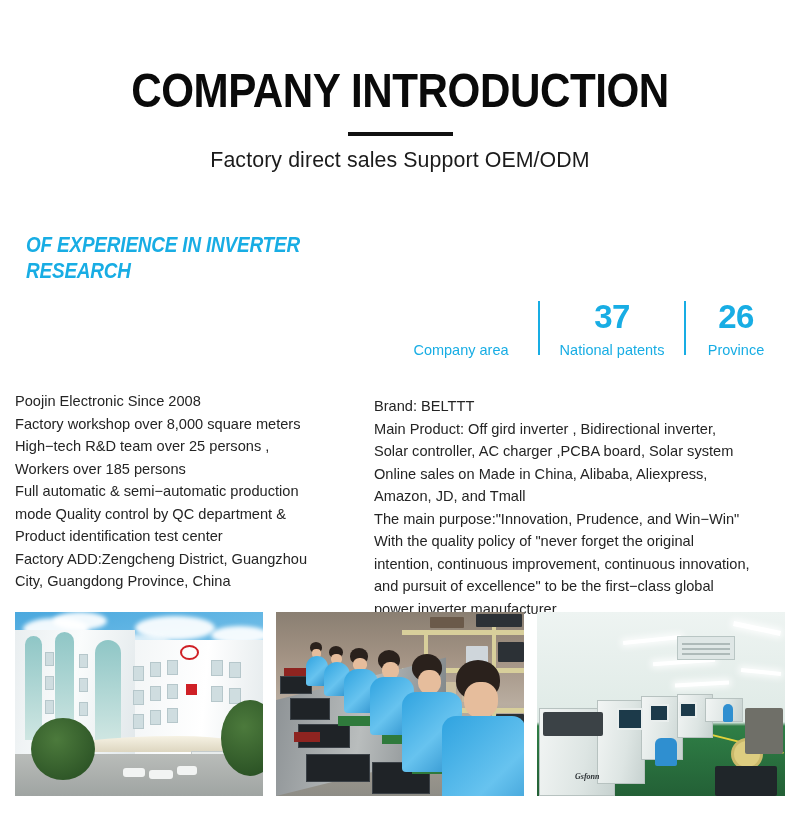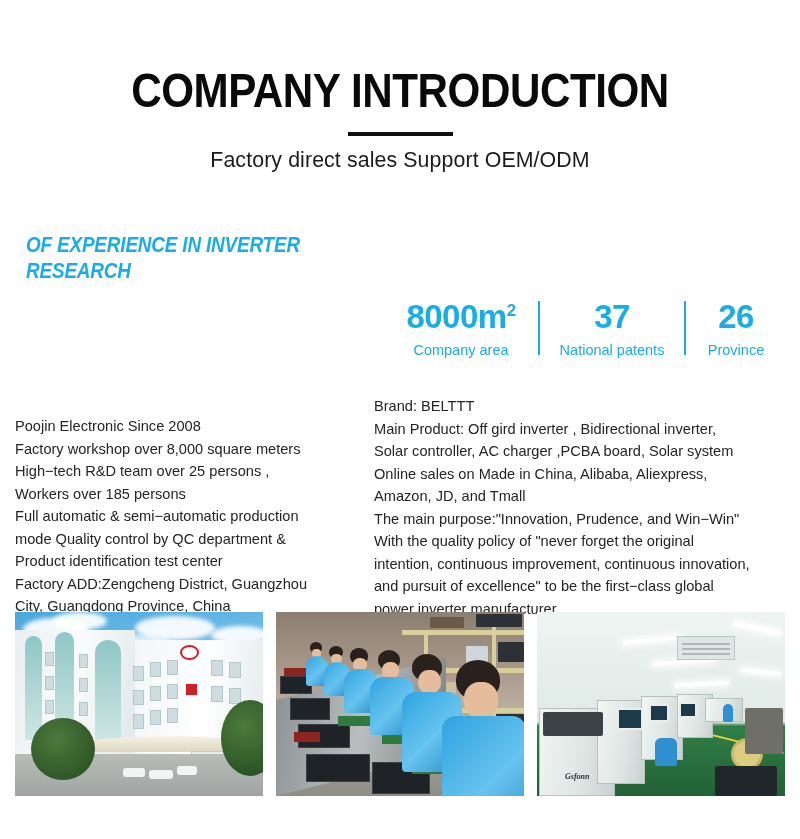--- a/index.html
+++ b/index.html
@@ -106,21 +106,21 @@
   }
 
   
   .col{
     position:absolute;
     font-size:14.6px;
     color:#242424;
     line-height:22.5px;
     white-space:pre-line;
   }
-  .col-left{left:15px;top:415px;width:352px;}
+  .col-left{left:15px;top:390px;width:352px;}
   .col-right{left:374px;top:395px;width:414px;}
 
   
   .photos{position:absolute;left:15px;top:612px;width:770px;height:184px;display:flex;gap:13px;}
   .photo{width:248px;height:184px;position:relative;overflow:hidden;background:#dfe5e8;}
 
   
   .p1-sky{position:absolute;inset:0;background:linear-gradient(170deg,#4aa8de 0%,#7cc4ea 38%,#a8d8f2 62%,#cfe8f6 100%);}
   .p1-cloud{position:absolute;background:rgba(255,255,255,.92);border-radius:50%;filter:blur(2px);}
   .p1-bldgL{position:absolute;left:0;top:18px;width:120px;height:166px;background:linear-gradient(100deg,#e9eef0,#fafcfc 45%,#dfe6e9);}
@@ -153,42 +153,41 @@
   .p3-bg{position:absolute;inset:0;background:linear-gradient(180deg,#e9f1ef 0%,#e2ebe8 44%,#cfe0d8 60%,#2f7a43 62%,#2a6e3c 100%);}
   .p3-ceil{position:absolute;left:0;top:0;width:100%;height:60%;background:linear-gradient(180deg,#eef4f2,#dfeae6);}
   .p3-lamp{position:absolute;background:#ffffff;box-shadow:0 0 7px 2px rgba(255,255,255,.9);}
   .p3-ac{position:absolute;background:#dfe7e6;border:1px solid #b9c6c4;}
   .p3-ac i{position:absolute;left:4px;right:4px;height:2px;background:#aebab9;}
   .p3-floor{position:absolute;left:0;bottom:0;width:100%;height:38%;background:linear-gradient(180deg,#2f7f46,#236036);}
   .p3-stripe{position:absolute;height:2px;background:#e3d23b;}
   .p3-mach{position:absolute;background:linear-gradient(100deg,#f2f5f4,#dde5e3 60%,#c7d2d0);border:1px solid #b7c2c0;}
   .p3-screen{position:absolute;background:#1c3a4a;border:2px solid #e9eeed;}
   .p3-dark{position:absolute;background:#20262a;border-radius:2px;}
-  .p3-brand{position:absolute;color:#2a2f33;font-size:8px;font-style:italic;font-weight:bold;font-family:"Liberation Serif",serif;}
+  .p3-brand{position:absolute;color:#2a2f33;font-size:8px;font-style:italic;font-weight:bold;font-family:"Liberation Serif",serif;margin-left:10px;}
   .p3-reel{position:absolute;border:3px solid #c9b86a;border-radius:50%;background:#ddcd80;}
   .p3-person{position:absolute;background:#2f8fd0;border-radius:6px 6px 2px 2px;}
 </style>
 </head>
 <body>
 
 <div class="page">
 
   <div class="header">
     <h1 class="main-title">COMPANY INTRODUCTION</h1>
     <div class="title-rule"></div>
     <p class="subtitle">Factory direct sales Support OEM/ODM</p>
   </div>
 
   <div class="years-block">
     <div class="years-sub">OF EXPERIENCE IN INVERTER RESEARCH</div>
   </div>
 
   <div class="stats">
     <div class="stat stat-area">
-      <div class="stat-value"><span>8000m</span><sup>2</sup></div>
       <div class="stat-label">Company area</div>
     </div>
     <div class="stat-div"></div>
     <div class="stat stat-patents">
       <div class="stat-value">37</div>
       <div class="stat-label">National patents</div>
     </div>
     <div class="stat-div"></div>
     <div class="stat stat-eng">
       <div class="stat-value">26</div>

